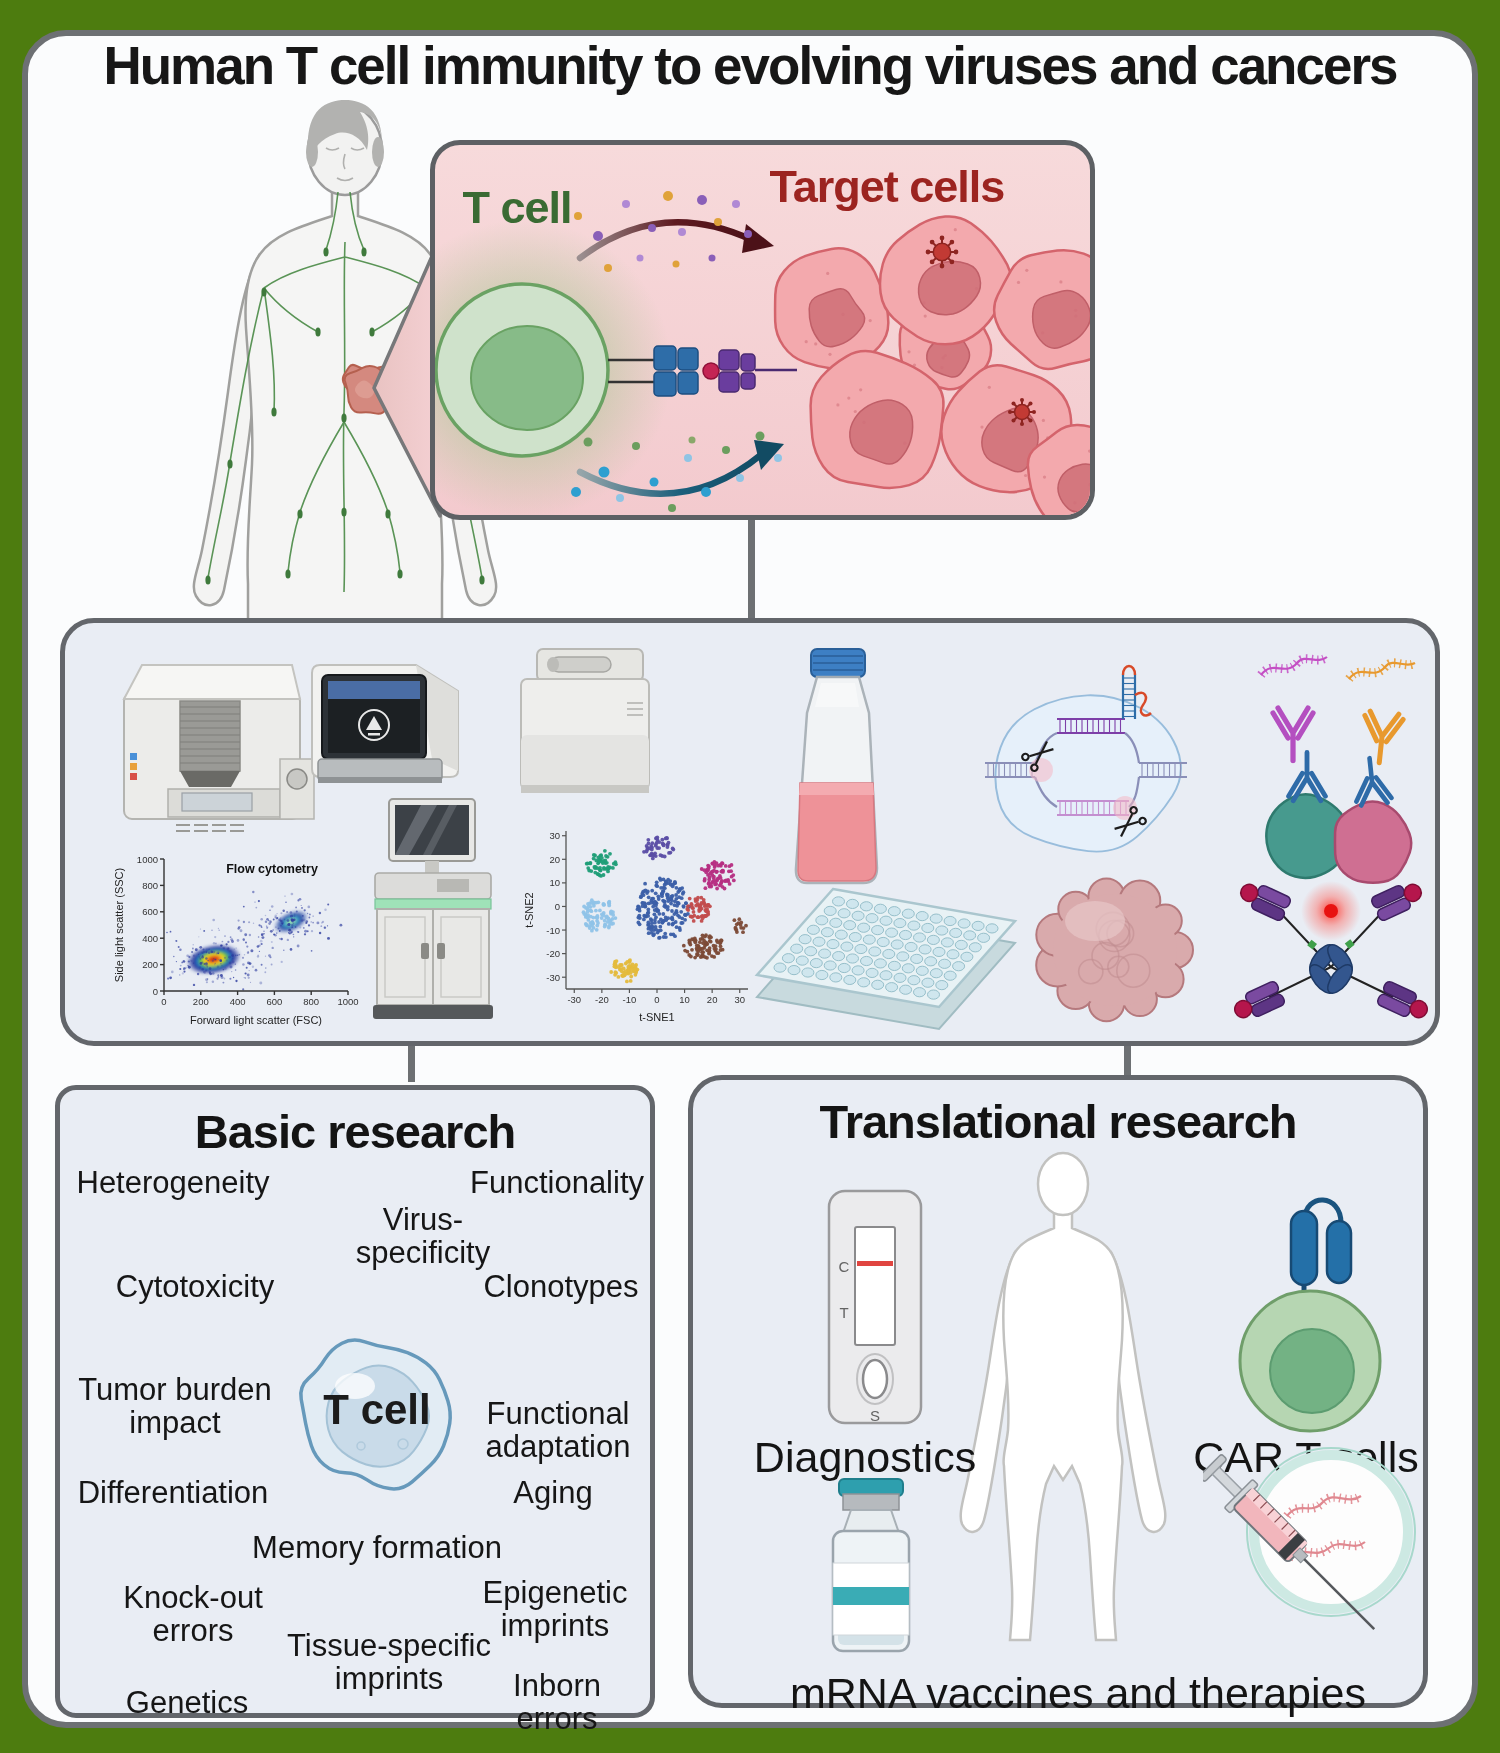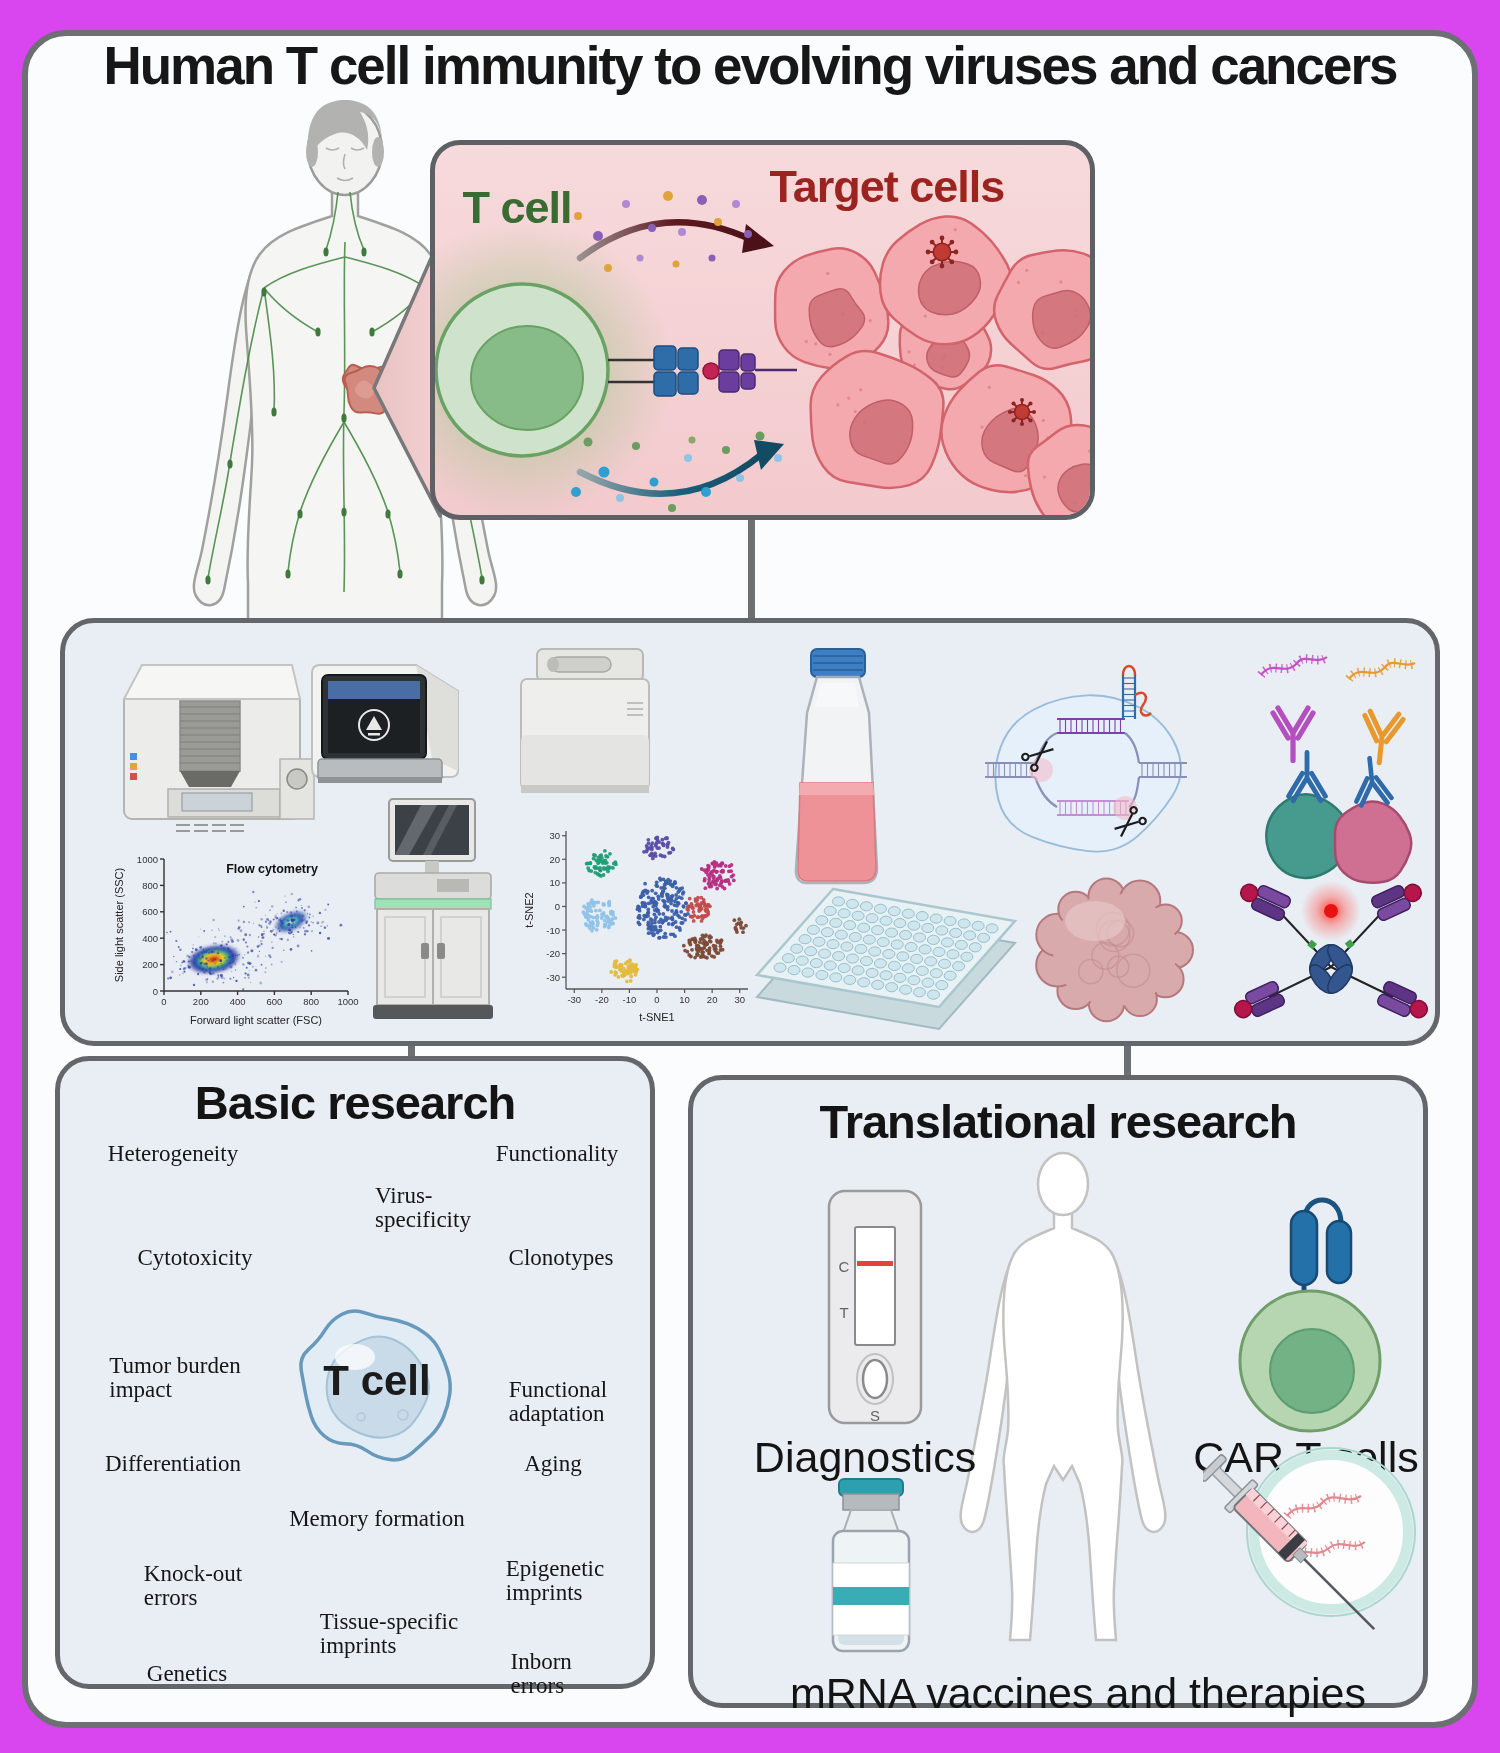--- a/index.html
+++ b/index.html
@@ -1,33 +1,33 @@
 <!DOCTYPE html>
 <html><head>
 <meta charset="utf-8">
 <style>
   html,body{margin:0;padding:0;background:#ffffff;font-family:"Liberation Sans","DejaVu Sans",sans-serif;}
-  #stage{position:relative;width:1500px;height:1753px;background:#d946ef;overflow:hidden;}
+  #stage{position:relative;width:1500px;height:1753px;background:#4d7c0f;overflow:hidden;}
   .abs{position:absolute;}
   svg{display:block;}
   
   #frame{left:22px;top:30px;width:1456px;height:1698px;background:#fbfcfd;border:6px solid #6d7073;border-radius:44px;box-sizing:border-box;z-index:0;}
   #main-title{left:0;top:34px;width:100%;text-align:center;font-size:54px;font-weight:700;letter-spacing:-2px;color:#171717;z-index:5;transform:scaleX(.98);}
   
   .conn{width:7px;background:#6d7073;z-index:1;}
   
   #inset-panel{left:430px;top:140px;width:665px;height:380px;background:linear-gradient(180deg,#f7dadb 0%,#f3cace 100%);border:5px solid #5d6064;border-radius:30px;box-sizing:border-box;z-index:4;overflow:hidden;}
   .inset-label{position:absolute;transform:translate(-50%,-50%);font-weight:700;font-size:45px;letter-spacing:-1px;white-space:nowrap;z-index:3;}
   
   .light-panel{background:#e9edf4;border:5px solid #63666b;border-radius:34px;box-sizing:border-box;z-index:3;}
   #equip-panel{left:60px;top:618px;width:1380px;height:428px;}
-  #basic-panel{left:55px;top:1056px;width:600px;height:633px;}
+  #basic-panel{left:55px;top:1085px;width:600px;height:633px;border-radius:21px;}
   #trans-panel{left:688px;top:1075px;width:740px;height:633px;}
   .panel-title{position:absolute;left:50%;transform:translateX(-50%);top:14px;font-size:47px;font-weight:700;letter-spacing:-1px;color:#141414;white-space:nowrap;}
-  .topic{position:absolute;transform:translate(-50%,-50%);font-size:23px;line-height:1.06;color:#161616;text-align:left;white-space:pre-line;font-family:Liberation Serif, serif;}
+  .topic{position:absolute;transform:translate(-50%,-50%);font-size:31px;line-height:1.06;color:#161616;text-align:center;white-space:pre-line;}
   .sub-label{position:absolute;transform:translate(-50%,-50%);font-size:43px;color:#141414;white-space:nowrap;text-align:center;}
   #basic-tcell-label{position:absolute;transform:translate(-50%,-50%);font-size:42px;font-weight:700;color:#1b1b1b;}
   
   .tick{font-size:9.5px;fill:#333;}
   .ctitle{font-size:12.5px;font-weight:700;fill:#111;}
   .clabel{font-size:11px;fill:#222;}
   .axis{stroke:#333;stroke-width:1.4;fill:none;}
   .lft-letter{font-size:15px;fill:#636363;}
 </style>
 </head>

